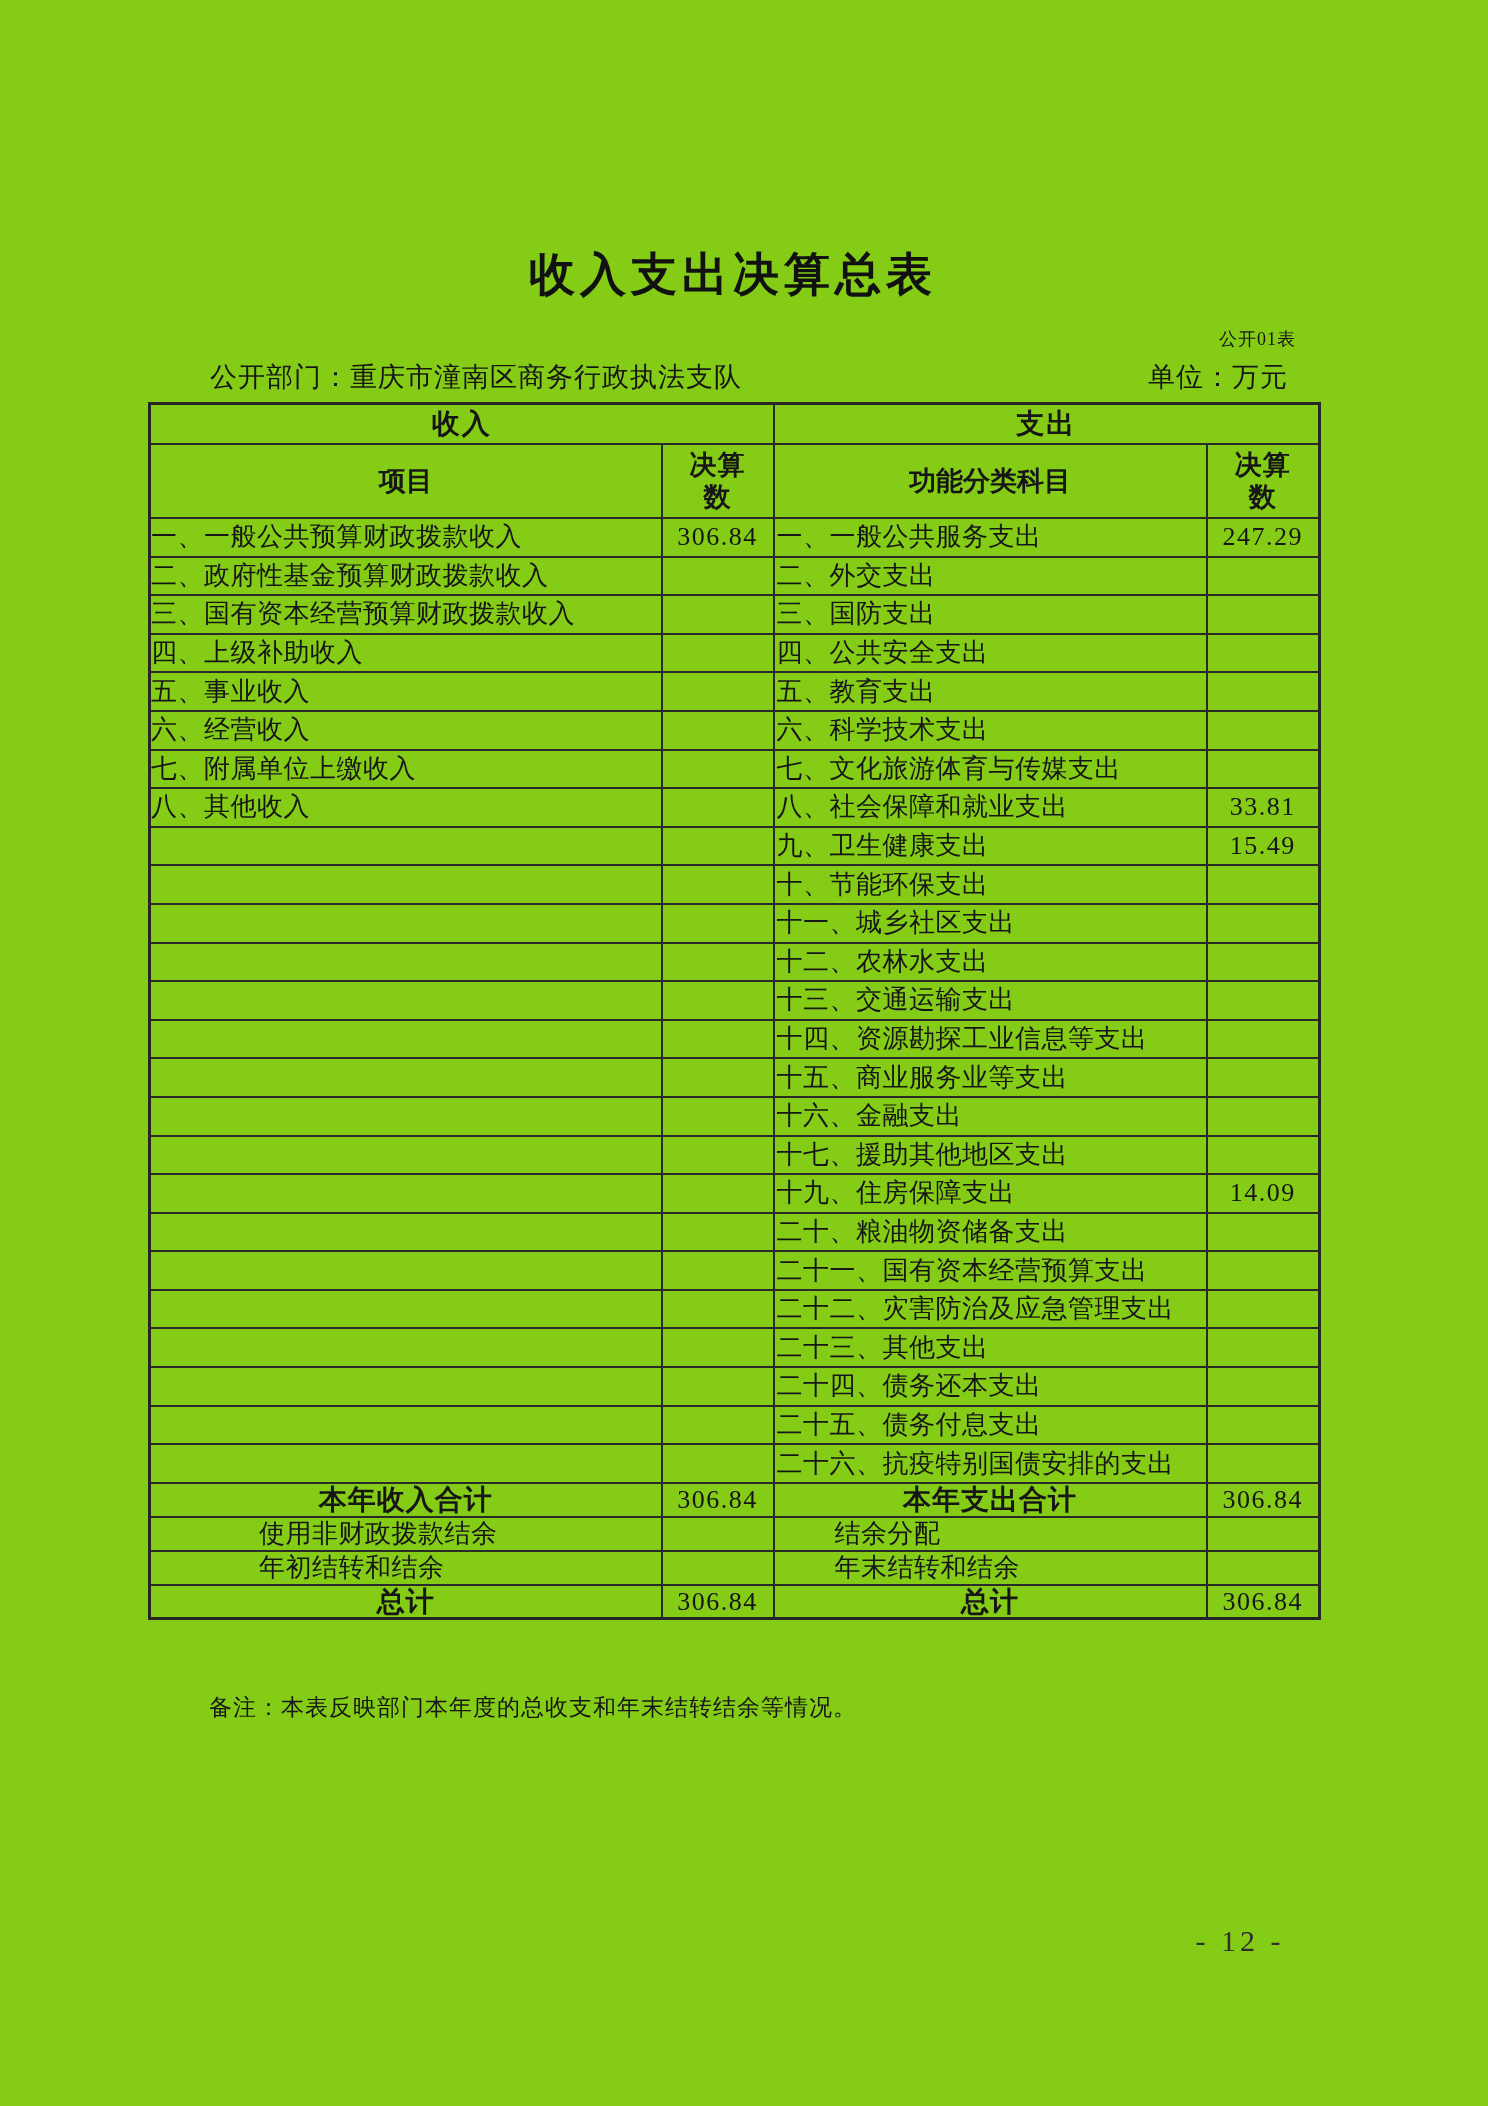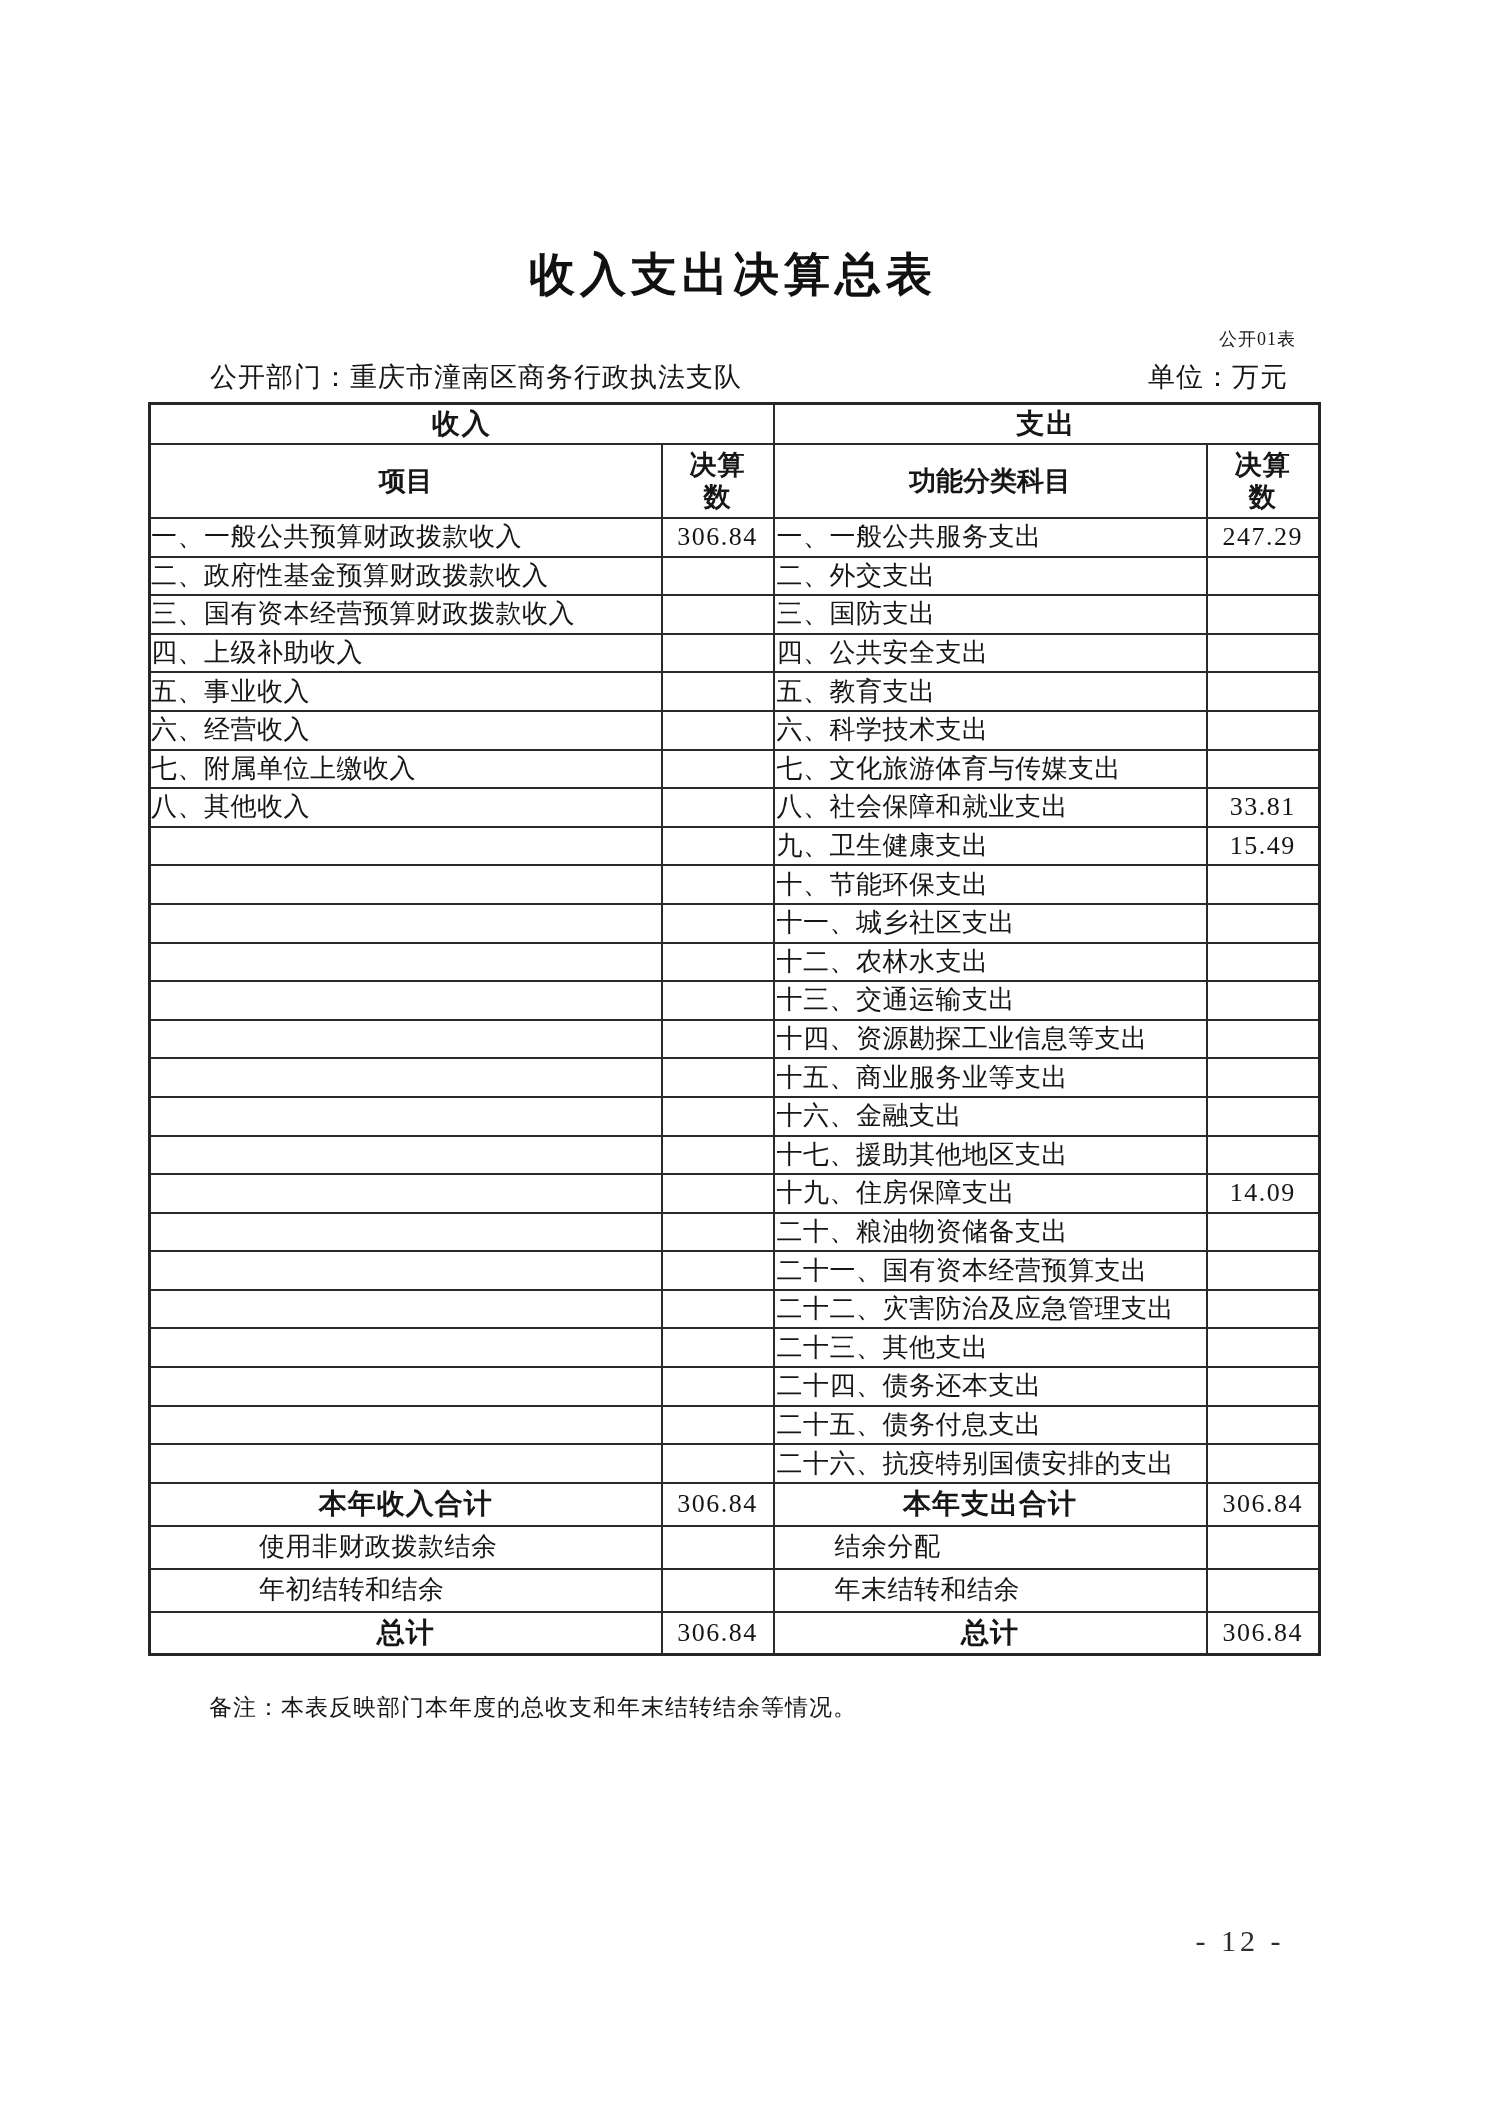--- a/index.html
+++ b/index.html
@@ -1,18 +1,18 @@
 <!DOCTYPE html>
 <html><head>
 <meta charset="utf-8">
 <style>
   html,body{margin:0;padding:0;background:#cfcfcf;}
   .page{
     position:relative;width:1488px;height:2106px;margin:0 auto;
-    background:#ffffff;color:#161616;
+    background:#84cc16;color:#161616;
     font-family:"Liberation Serif","DejaVu Serif",serif;
   }
   .title{
     position:absolute;top:244px;left:148px;width:1170px;
     text-align:center;font-family:"Liberation Sans","DejaVu Sans",sans-serif;
     font-weight:bold;font-size:46px;letter-spacing:5px;color:#111;
   }
   .table-code{
     position:absolute;top:327px;left:148px;width:1148px;
     text-align:right;font-size:18px;letter-spacing:1px;
@@ -43,21 +43,21 @@
   }
   tr.body-row{height:38.6px;}
   td.item{
     font-size:26px;text-align:left;padding-left:12px;
     letter-spacing:0.5px;line-height:1;vertical-align:middle;
   }
   td.item.expense{padding-left:2px;}
   td.amount{
     font-size:26px;text-align:center;letter-spacing:1.5px;vertical-align:middle;
   }
-  tr.summary{height:43px;}
+  tr.summary{height:34px;}
   tr.summary td.item.total-label{
     font-family:"Liberation Sans","DejaVu Sans",sans-serif;
     font-weight:bold;font-size:28px;text-align:center;padding-left:0;letter-spacing:1px;
   }
   tr.summary td.item.ind-income{padding-left:108px;}
   tr.summary td.item.ind-expense{padding-left:60px;margin-top:48px;}
   .note{
     position:absolute;top:1692px;left:182px;font-size:23px;letter-spacing:1px;margin-left:27px;
   }
   .page-number{

